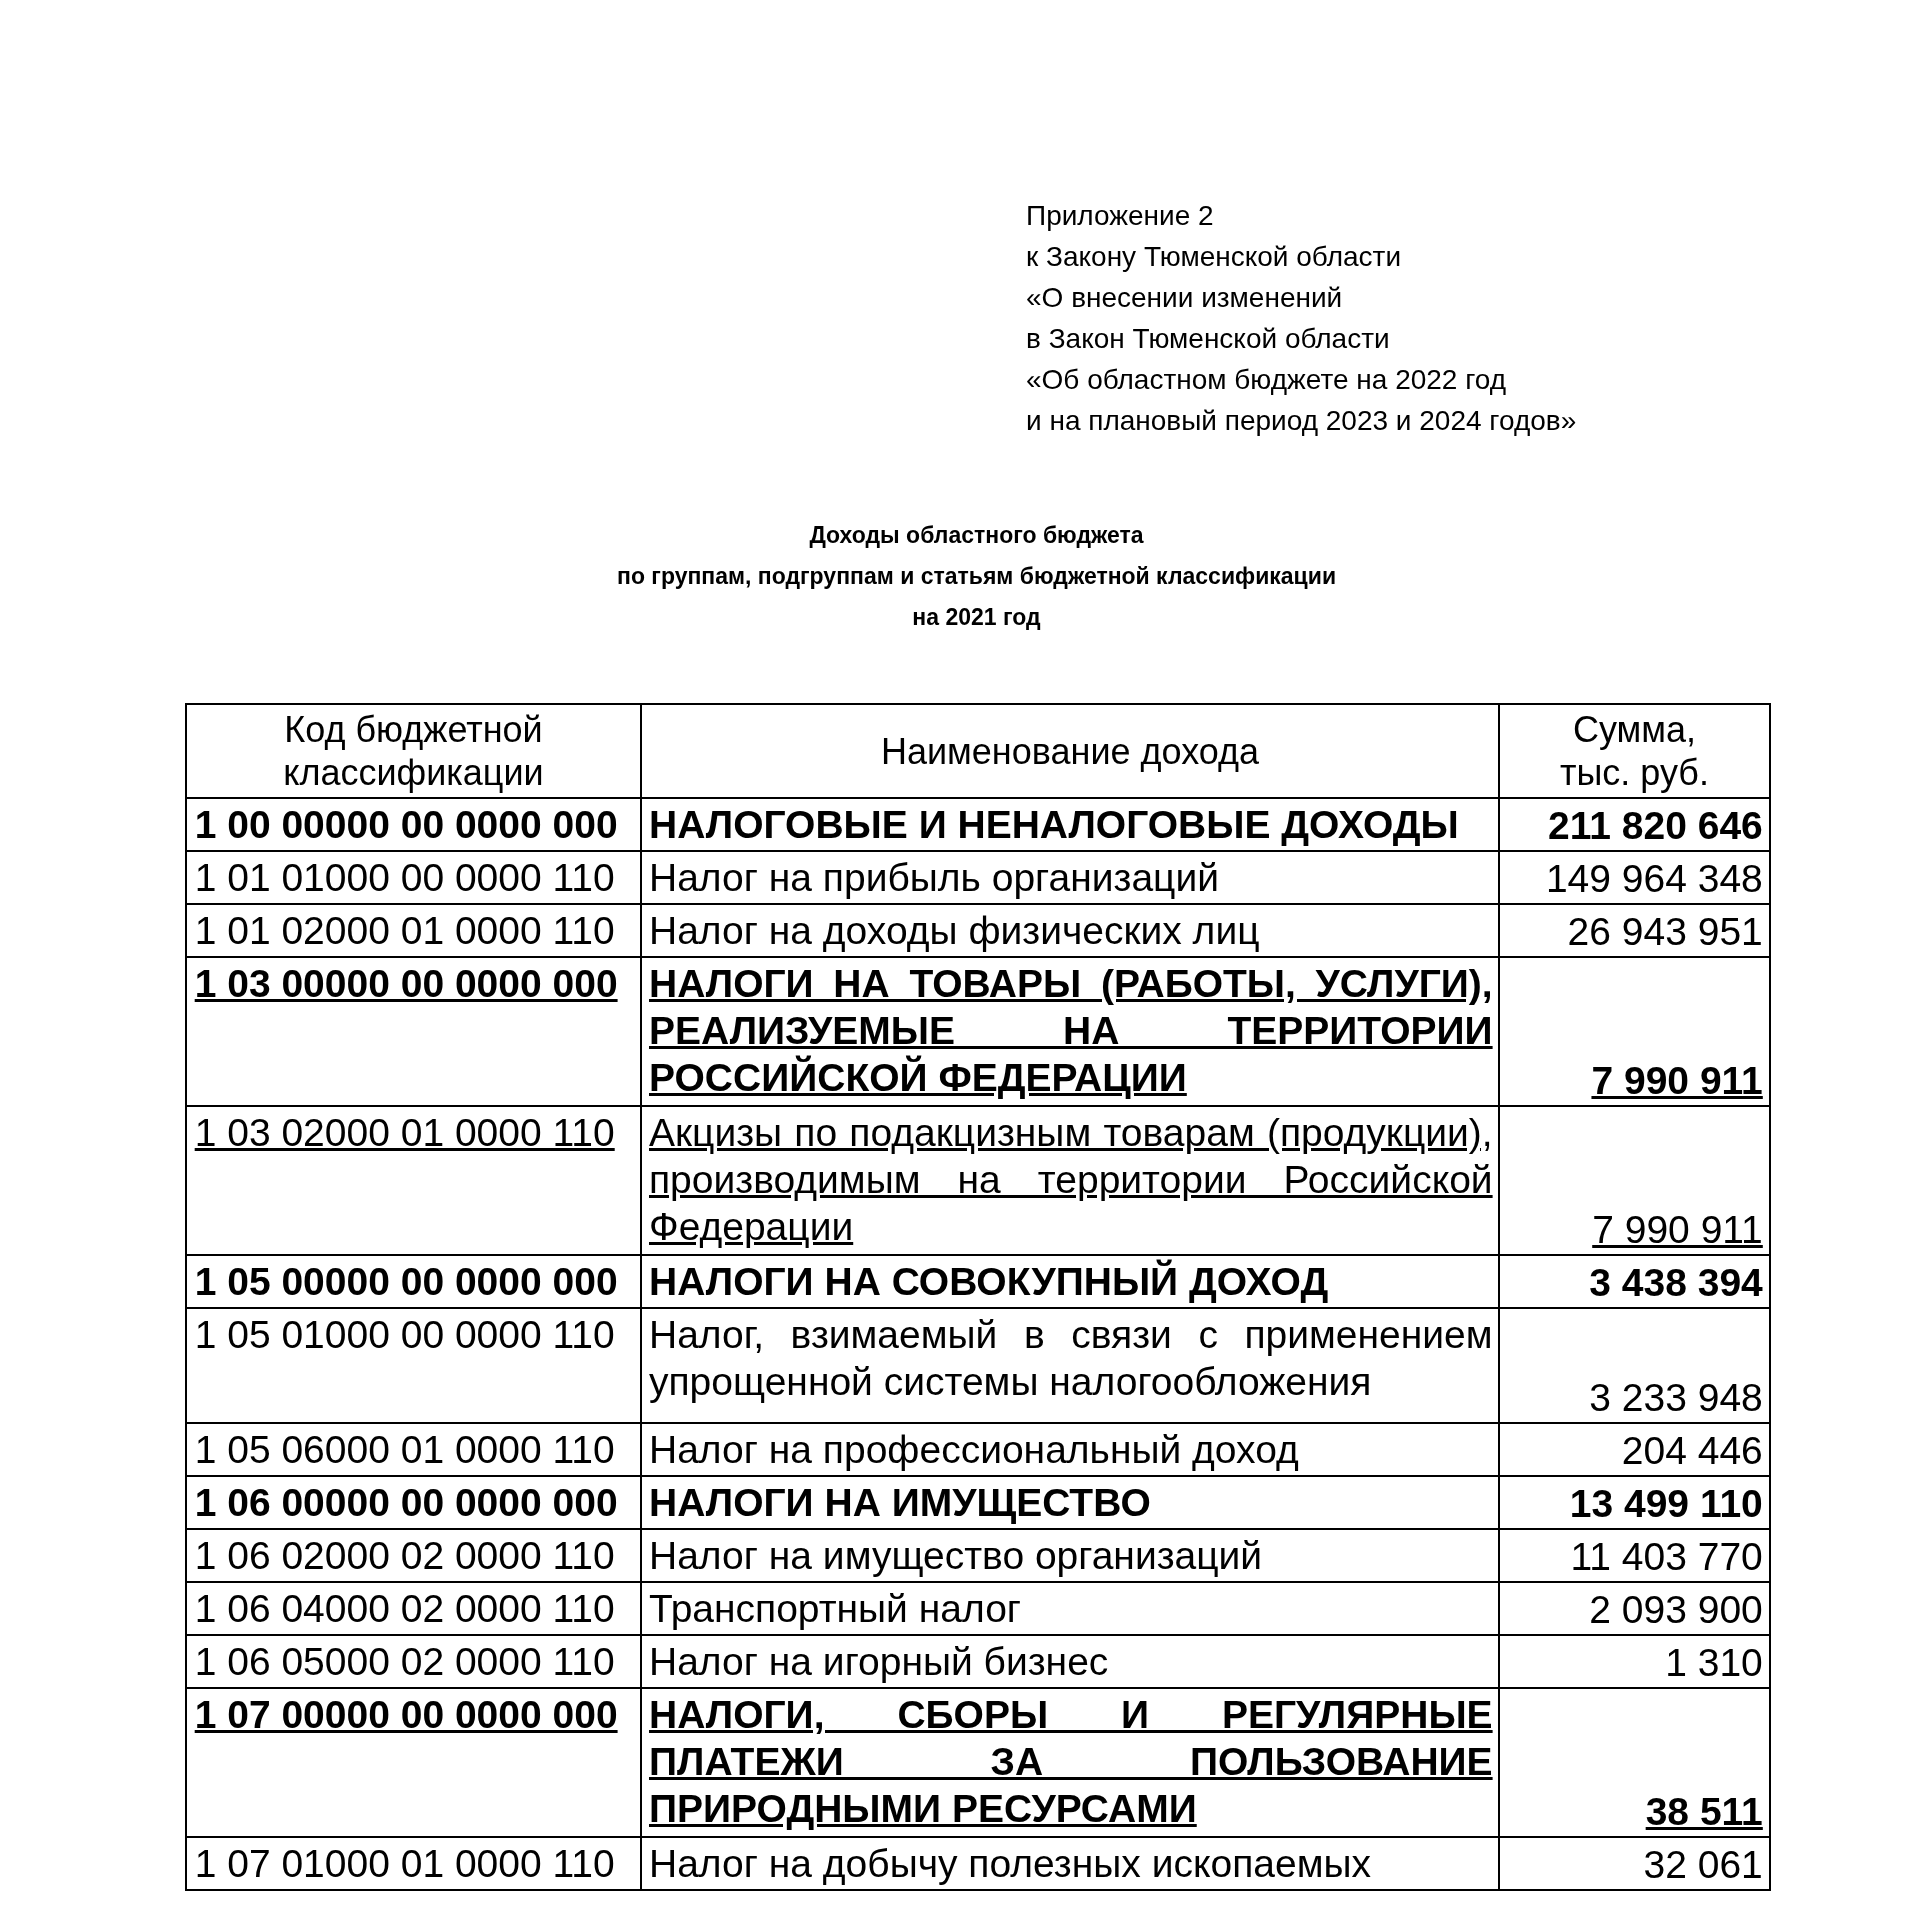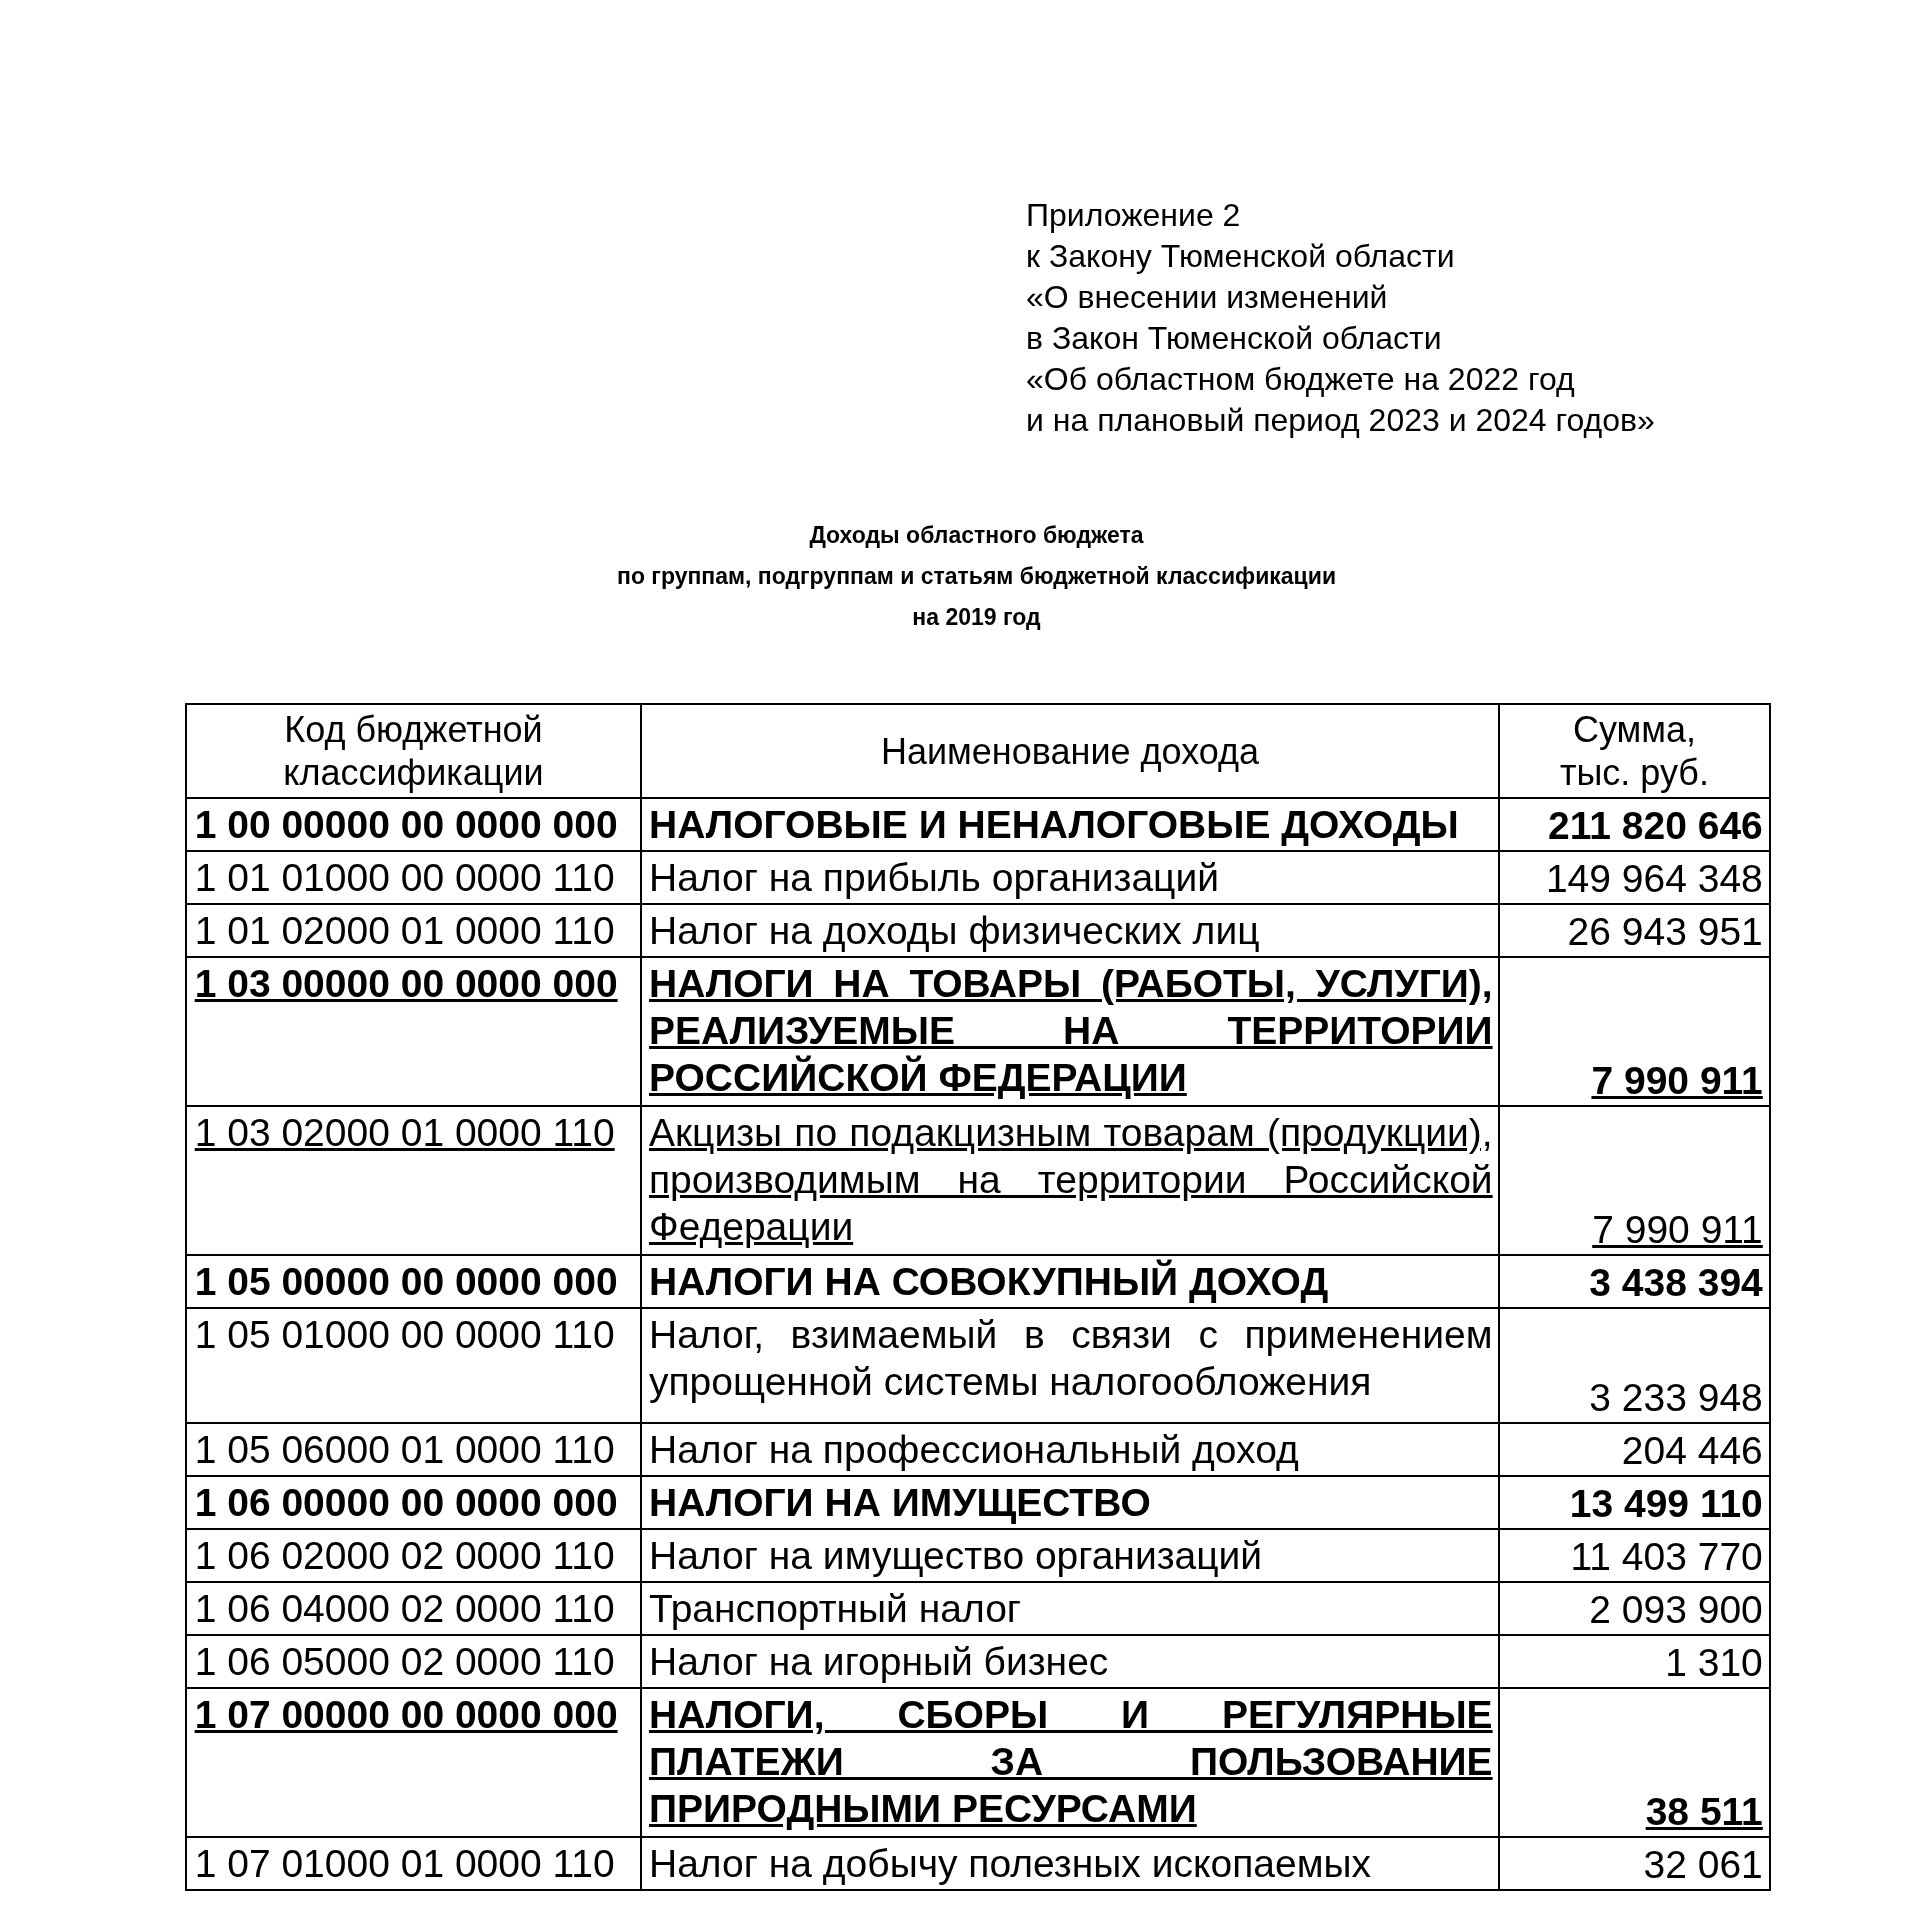--- a/index.html
+++ b/index.html
@@ -2,21 +2,21 @@
 <html style="font-size:6.2px"><head>
 <meta charset="utf-8">
 <style>
   html, body { margin: 0; padding: 0; background: #ffffff; }
   body {
     width: 1911px; height: 2703px; position: relative; overflow: hidden;
     font-family: "Liberation Sans", sans-serif; color: #000000;
   }
   .appendix {
     position: absolute; left: 1026px; top: 195px;
-    font-size: 32px; line-height: 41px; white-space: nowrap;
+    font-size: 28px; line-height: 41px; white-space: nowrap;
   }
   .appendix div { height: 41px; }
   .title {
     position: absolute; left: 185px; width: 1583px; top: 515px;
     text-align: center; font-weight: bold; font-size: 23px; line-height: 41px;
   }
   .title div { height: 41px; white-space: nowrap; }
   table.budget {
     position: absolute; left: 185px; top: 703px;
     width: 1584px; border-collapse: collapse; table-layout: fixed;
@@ -50,21 +50,21 @@
   <div>к Закону Тюменской области</div>
   <div>«О внесении изменений</div>
   <div>в Закон Тюменской области</div>
   <div>«Об областном бюджете на 2022 год</div>
   <div>и на плановый период 2023 и 2024 годов»</div>
 </div>
 
 <div class="title">
   <div>Доходы областного бюджета</div>
   <div>по группам, подгруппам и статьям бюджетной классификации</div>
-  <div>на 2019 год</div>
+  <div>на 2021 год</div>
 </div>
 
 <table class="budget">
   <colgroup>
     <col class="c-code">
       <col class="c-name">
       <col class="c-sum">
   </colgroup>
   <thead>
     <tr>

